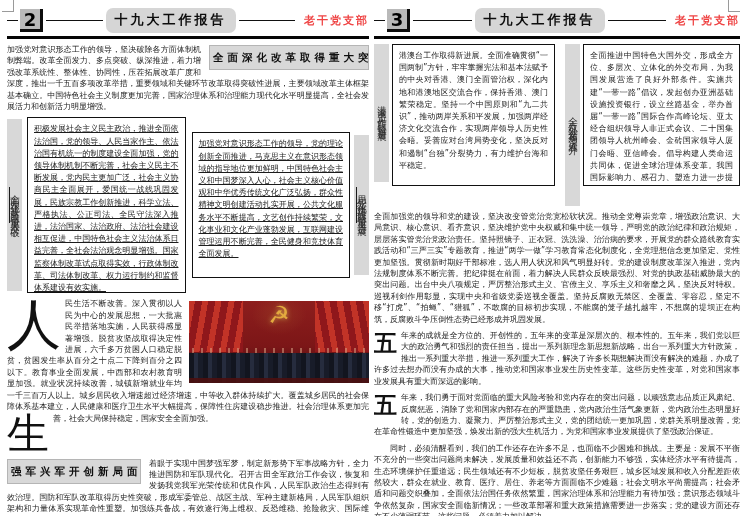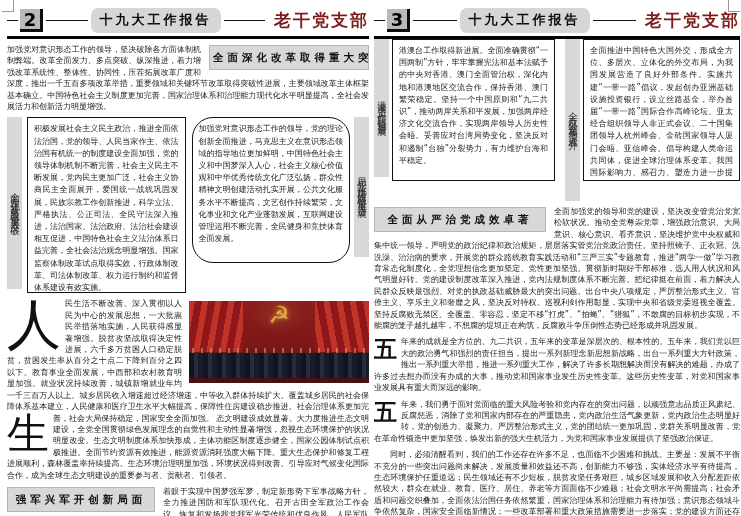--- a/index.html
+++ b/index.html
@@ -18,52 +18,52 @@
 
   
   .header { display:flex; align-items:center; height:26px; margin-top:7px; }
   .h-dash { width:11px; border-top:1.5px solid #111; margin-right:2px; flex:none; }
   .pnum { flex:none; width:23px; height:23px; background:#b9b9b9; border-right:3px solid #0d0d0d;
           border-bottom:3px solid #0d0d0d; font-weight:bold; font-size:18px; line-height:21px;
           text-align:center; color:#000; }
   .h-line { flex:1; border-top:1.3px solid #111; margin:0 3px; }
   .issue-title { flex:none; background:#d6d6d6; font-weight:bold; font-size:13px; letter-spacing:3px;
                  padding:3px 9px 4px; color:#0d0d0d;border-radius:7px; }
-  .publisher { flex:none; font-weight:bold; font-size:17px; letter-spacing:2px; color:#7f1d1d; margin-left:6px; }
+  .publisher { flex:none; font-weight:bold; font-size:11px; letter-spacing:2px; color:#ef4444; margin-left:6px; }
   .thick-rule { height:3px; background:#050505; margin-top:3px; }
 
   
   .body-text, .flow { font-size:8px; line-height:11.4px; text-align:justify; text-justify:inter-ideograph;
                       color:#222; }
   .indent { text-indent:2em; }
 
   
   .sec-title { background:#d8d8d8; border:1px solid #b5b5b5; font-weight:bold; font-size:10.5px;
                letter-spacing:4px; padding:6px 3px; text-align:center; color:#0f0f0f; white-space:nowrap; }
   .fr { float:right; margin:1px 0 3px 8px; }
   .fl { float:left;  margin:1px 8px 3px 0; }
   .w-reform { width:160px; }
-  .w-army   { width:148px; }
+  .w-army   { width:134px; }
   .w-party  { width:172px; }
 
   
-  .boxes-row { display:flex; align-items:flex-start; margin-top:5px; }
+  .boxes-row { display:flex; align-items:center; margin-top:5px;text-decoration:underline; }
   .vstrip { writing-mode:vertical-rl; background:#d8d8d8; color:#2a2a2a; font-size:9.5px;
             letter-spacing:3px; padding:5px 1px; width:15px; text-align:center; flex:none; }
   .tbox { border:1.3px solid #111; padding:5px 6px; overflow:hidden; background:#fff; }
   .tbox p { font-size:8px; line-height:12.2px; text-align:justify; color:#222; }
 
   
   .p2-strip-a { height:172px; margin-right:5px; }
   .p2-box-a   { width:168px; height:176px; margin-right:6px; }
-  .p2-box-b   { width:168px; height:146px; margin-right:4px;border-radius:21px; }
+  .p2-box-b   { width:168px; height:146px; margin-right:4px; }
   .p2-strip-b { height:140px; }
 
   
-  .p3-row { display:flex; align-items:flex-start; }
+  .p3-row { display:flex; align-items:flex-start; margin-top:5px; }
   .p3-group { display:flex; align-items:flex-start; }
   .p3-strip-a { height:138px; margin-right:3px; }
   .p3-box-a   { width:163px; height:142px; margin-right:10px; }
   .p3-strip-b { height:162px; margin-right:3px; }
   .p3-box-b   { width:157px; height:142px; }
 
   
   .dc { float:left; color:#111; font-family:"DejaVu Serif", serif; }
   .dc-xl { font-size:54px; line-height:50px; margin:2px 4px 0 0; }
   .dc-lg { font-size:42px; line-height:38px; margin:2px 4px 0 0; }
@@ -128,21 +128,20 @@
         <div class="ph-flag left"></div>
         <div class="ph-flag right"></div>
         <div class="ph-emblem">☭</div>
         <div class="ph-heads"></div>
         <div class="ph-people"></div>
         <div class="ph-podium"></div>
       </div>
       <span class="dc dc-xl">人</span>
       <span>民生活不断改善。深入贯彻以人民为中心的发展思想，一大批惠民举措落地实施，人民获得感显著增强。脱贫攻坚战取得决定性进展，六千多万贫困人口稳定脱贫，贫困发生率从百分之十点二下降到百分之四以下。教育事业全面发展，中西部和农村教育明显加强。就业状况持续改善，城镇新增就业年均一千三百万人以上。城乡居民收入增速超过经济增速，中等收入群体持续扩大。覆盖城乡居民的社会保障体系基本建立，人民健康和医疗卫生水平大幅提高，保障性住房建设稳步推进。社会治理体系更加完善，社会大局保持稳定，国家安全全面加强。</span>
       <span class="dc dc-lg">生</span>
-      <span>态文明建设成效显著。大力度推进生态文明建设，全党全国贯彻绿色发展理念的自觉性和主动性显著增强，忽视生态环境保护的状况明显改变。生态文明制度体系加快形成，主体功能区制度逐步健全，国家公园体制试点积极推进。全面节约资源有效推进，能源资源消耗强度大幅下降。重大生态保护和修复工程进展顺利，森林覆盖率持续提高。生态环境治理明显加强，环境状况得到改善。引导应对气候变化国际合作，成为全球生态文明建设的重要参与者、贡献者、引领者。</span>
     </div>
 
     <div class="sec flow">
       <div class="sec-title fl w-army">强军兴军开创新局面</div>
       <span>着眼于实现中国梦强军梦，制定新形势下军事战略方针，全力推进国防和军队现代化。召开古田全军政治工作会议，恢复和发扬我党我军光荣传统和优良作风，人民军队政治生态得到有效治理。国防和军队改革取得历史性突破，形成军委管总、战区主战、军种主建新格局，人民军队组织架构和力量体系实现革命性重塑。加强练兵备战，有效遂行海上维权、反恐维稳、抢险救灾、国际维和、亚丁湾护航、人道主义救援等重大任务，武器装备加快发展，军事斗争准备取得重大进展。人民军队在中国特色强军之路上迈出坚定步伐。</span>
     </div>
   </div>
 
   <div class="page page-right">
     <div class="header">
@@ -164,27 +163,26 @@
       </div>
       <div class="p3-group">
         <div class="vstrip p3-strip-b">全方位外交布局深入展开</div>
         <div class="tbox p3-box-b">
           <p>全面推进中国特色大国外交，形成全方位、多层次、立体化的外交布局，为我国发展营造了良好外部条件。实施共建“一带一路”倡议，发起创办亚洲基础设施投资银行，设立丝路基金，举办首届“一带一路”国际合作高峰论坛、亚太经合组织领导人非正式会议、二十国集团领导人杭州峰会、金砖国家领导人厦门会晤、亚信峰会。倡导构建人类命运共同体，促进全球治理体系变革。我国国际影响力、感召力、塑造力进一步提高，为世界和平与发展作出新的重大贡献。</p>
         </div>
       </div>
     </div>
 
     <div class="sec flow">
-      <div class="sec-title fl w-party">全面从严治党成效卓著</div>
       <span>全面加强党的领导和党的建设，坚决改变管党治党宽松软状况。推动全党尊崇党章，增强政治意识、大局意识、核心意识、看齐意识，坚决维护党中央权威和集中统一领导，严明党的政治纪律和政治规矩，层层落实管党治党政治责任。坚持照镜子、正衣冠、洗洗澡、治治病的要求，开展党的群众路线教育实践活动和“三严三实”专题教育，推进“两学一做”学习教育常态化制度化，全党理想信念更加坚定、党性更加坚强。贯彻新时期好干部标准，选人用人状况和风气明显好转。党的建设制度改革深入推进，党内法规制度体系不断完善。把纪律挺在前面，着力解决人民群众反映最强烈、对党的执政基础威胁最大的突出问题。出台中央八项规定，严厉整治形式主义、官僚主义、享乐主义和奢靡之风，坚决反对特权。巡视利剑作用彰显，实现中央和省级党委巡视全覆盖。坚持反腐败无禁区、全覆盖、零容忍，坚定不移“打虎”、“拍蝇”、“猎狐”，不敢腐的目标初步实现，不能腐的笼子越扎越牢，不想腐的堤坝正在构筑，反腐败斗争压倒性态势已经形成并巩固发展。</span>
     </div>
 
     <div class="sec flow">
       <span class="dc dc-md">五</span>
-      <span>年来的成就是全方位的、九二共识，五年来的变革是深层次的、根本性的。五年来，我们党以巨大的政治勇气和强烈的责任担当，提出一系列新理念新思想新战略，出台一系列重大方针政策，推出一系列重大举措，推进一系列重大工作，解决了许多长期想解决而没有解决的难题，办成了许多过去想办而没有办成的大事，推动党和国家事业发生历史性变革。这些历史性变革，对党和国家事业发展具有重大而深远的影响。</span>
+      <span>年来的成就是全方位的、开创性的，五年来的变革是深层次的、根本性的。五年来，我们党以巨大的政治勇气和强烈的责任担当，提出一系列新理念新思想新战略，出台一系列重大方针政策，推出一系列重大举措，推进一系列重大工作，解决了许多长期想解决而没有解决的难题，办成了许多过去想办而没有办成的大事，推动党和国家事业发生历史性变革。这些历史性变革，对党和国家事业发展具有重大而深远的影响。</span>
     </div>
 
     <div class="sec flow">
       <span class="dc dc-md">五</span>
       <span>年来，我们勇于面对党面临的重大风险考验和党内存在的突出问题，以顽强意志品质正风肃纪、反腐惩恶，消除了党和国家内部存在的严重隐患，党内政治生活气象更新，党内政治生态明显好转，党的创造力、凝聚力、严厉整治形式主义，党的团结统一更加巩固，党群关系明显改善，党在革命性锻造中更加坚强，焕发出新的强大生机活力，为党和国家事业发展提供了坚强政治保证。</span>
     </div>
 
     <p class="body-text indent sec">同时，必须清醒看到，我们的工作还存在许多不足，也面临不少困难和挑战。主要是：发展不平衡不充分的一些突出问题尚未解决，发展质量和效益还不高，创新能力不够强，实体经济水平有待提高，生态环境保护任重道远；民生领域还有不少短板，脱贫攻坚任务艰巨，城乡区域发展和收入分配差距依然较大，群众在就业、教育、医疗、居住、养老等方面面临不少难题；社会文明水平尚需提高；社会矛盾和问题交织叠加，全面依法治国任务依然繁重，国家治理体系和治理能力有待加强；意识形态领域斗争依然复杂，国家安全面临新情况；一些改革部署和重大政策措施需要进一步落实；党的建设方面还存在不少薄弱环节。这些问题，必须着力加以解决。</p>
 
   </div>

